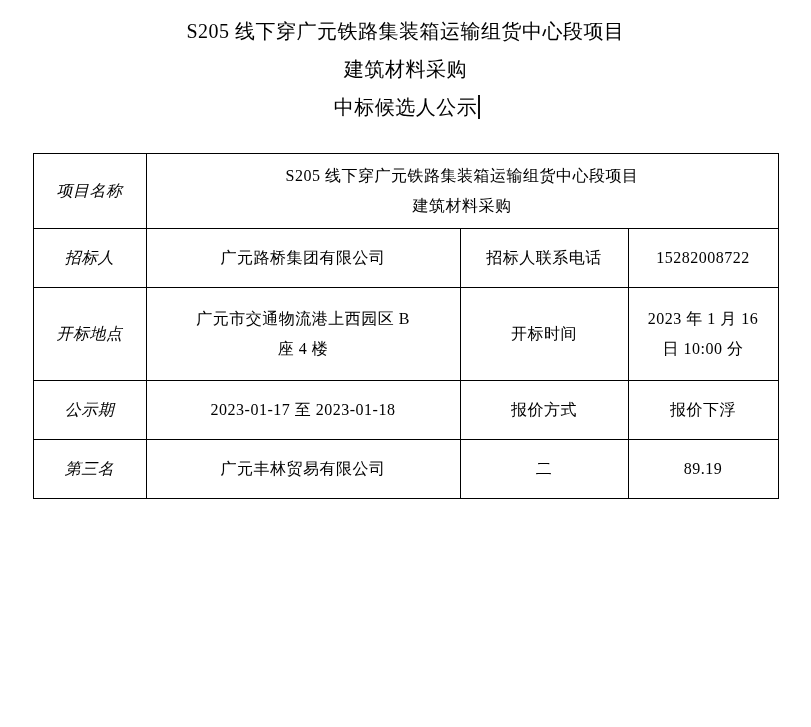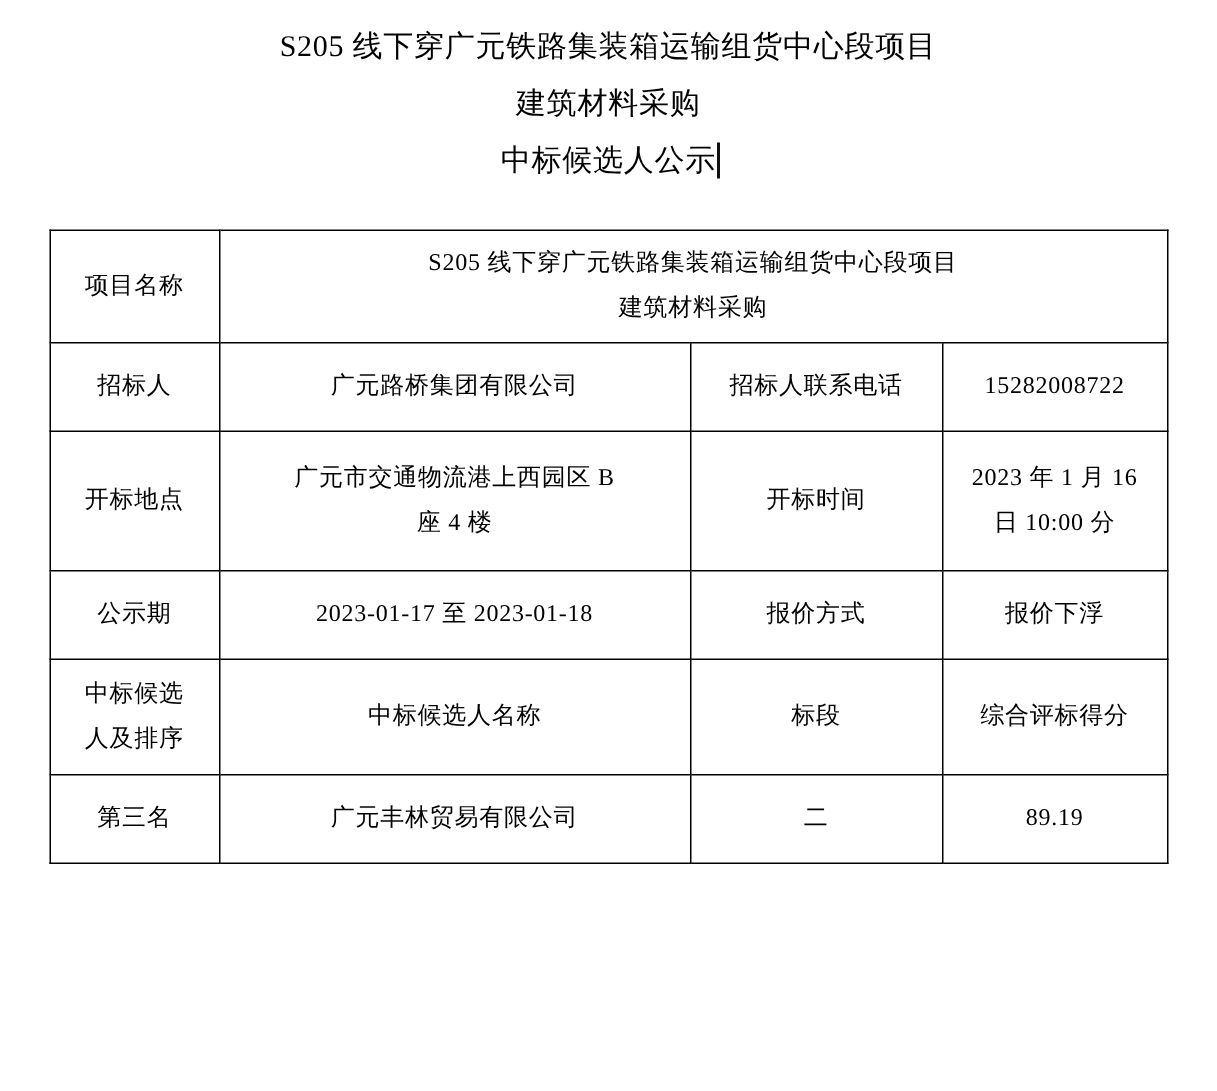--- a/index.html
+++ b/index.html
@@ -54,20 +54,21 @@
     border: 1px solid #000;
     text-align: center;
     vertical-align: middle;
     font-size: 16px;
     padding: 6px 6px;
     line-height: 30px;
     letter-spacing: 0.5px;
   }
   td.label {
     width: 113px;
+    font-style: italic;
   }
   td.wide-left {
     text-align: left;
     padding-left: 14px;
     font-size: 17px;
     line-height: 34px;
   }
   .h-row td { height: 62px; }
   .r2 td { height: 46px; }
   .r3 td { height: 80px; }
@@ -123,29 +124,20 @@
           <span class="two-line">2023 年 1 月 16</span>
           <span class="two-line">日 10:00 分</span>
         </td>
       </tr>
       <tr class="r4">
         <td class="label">公示期</td>
         <td>2023-01-17 至 2023-01-18</td>
         <td class="mid">报价方式</td>
         <td class="right">报价下浮</td>
       </tr>
-      <tr class="r5">
-        <td class="label">
-          <span class="two-line">中标候选</span>
-          <span class="two-line">人及排序</span>
-        </td>
-        <td>中标候选人名称</td>
-        <td class="mid">标段</td>
-        <td class="right">综合评标得分</td>
-      </tr>
       <tr class="rn">
         <td class="label">第三名</td>
         <td>广元丰林贸易有限公司</td>
         <td class="mid">二</td>
         <td class="right">89.19</td>
       </tr>
     </tbody>
   </table>
 
 </div>

